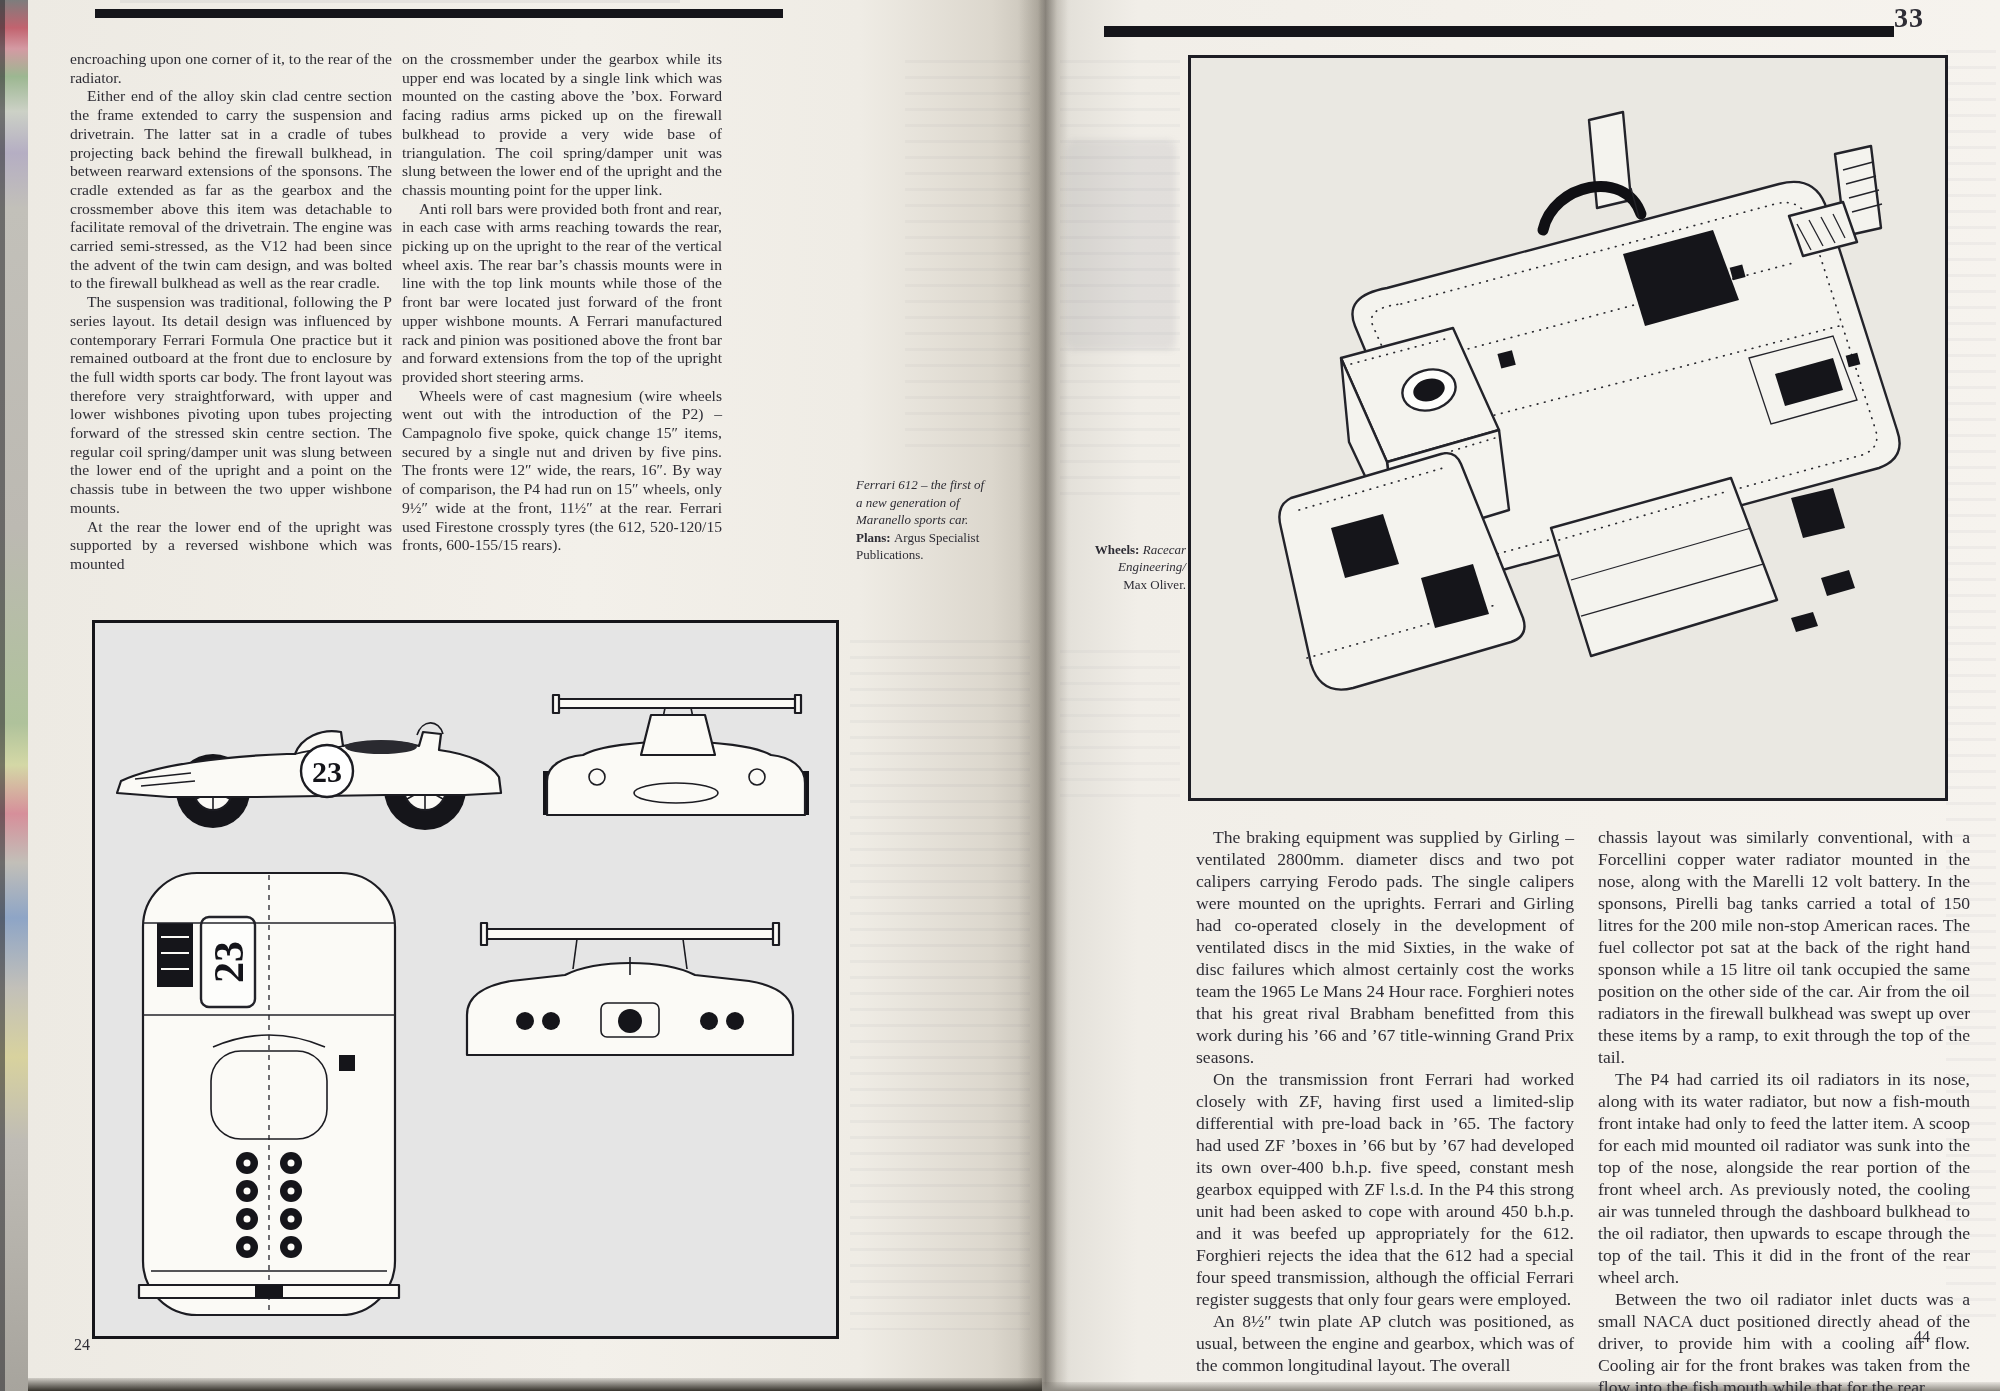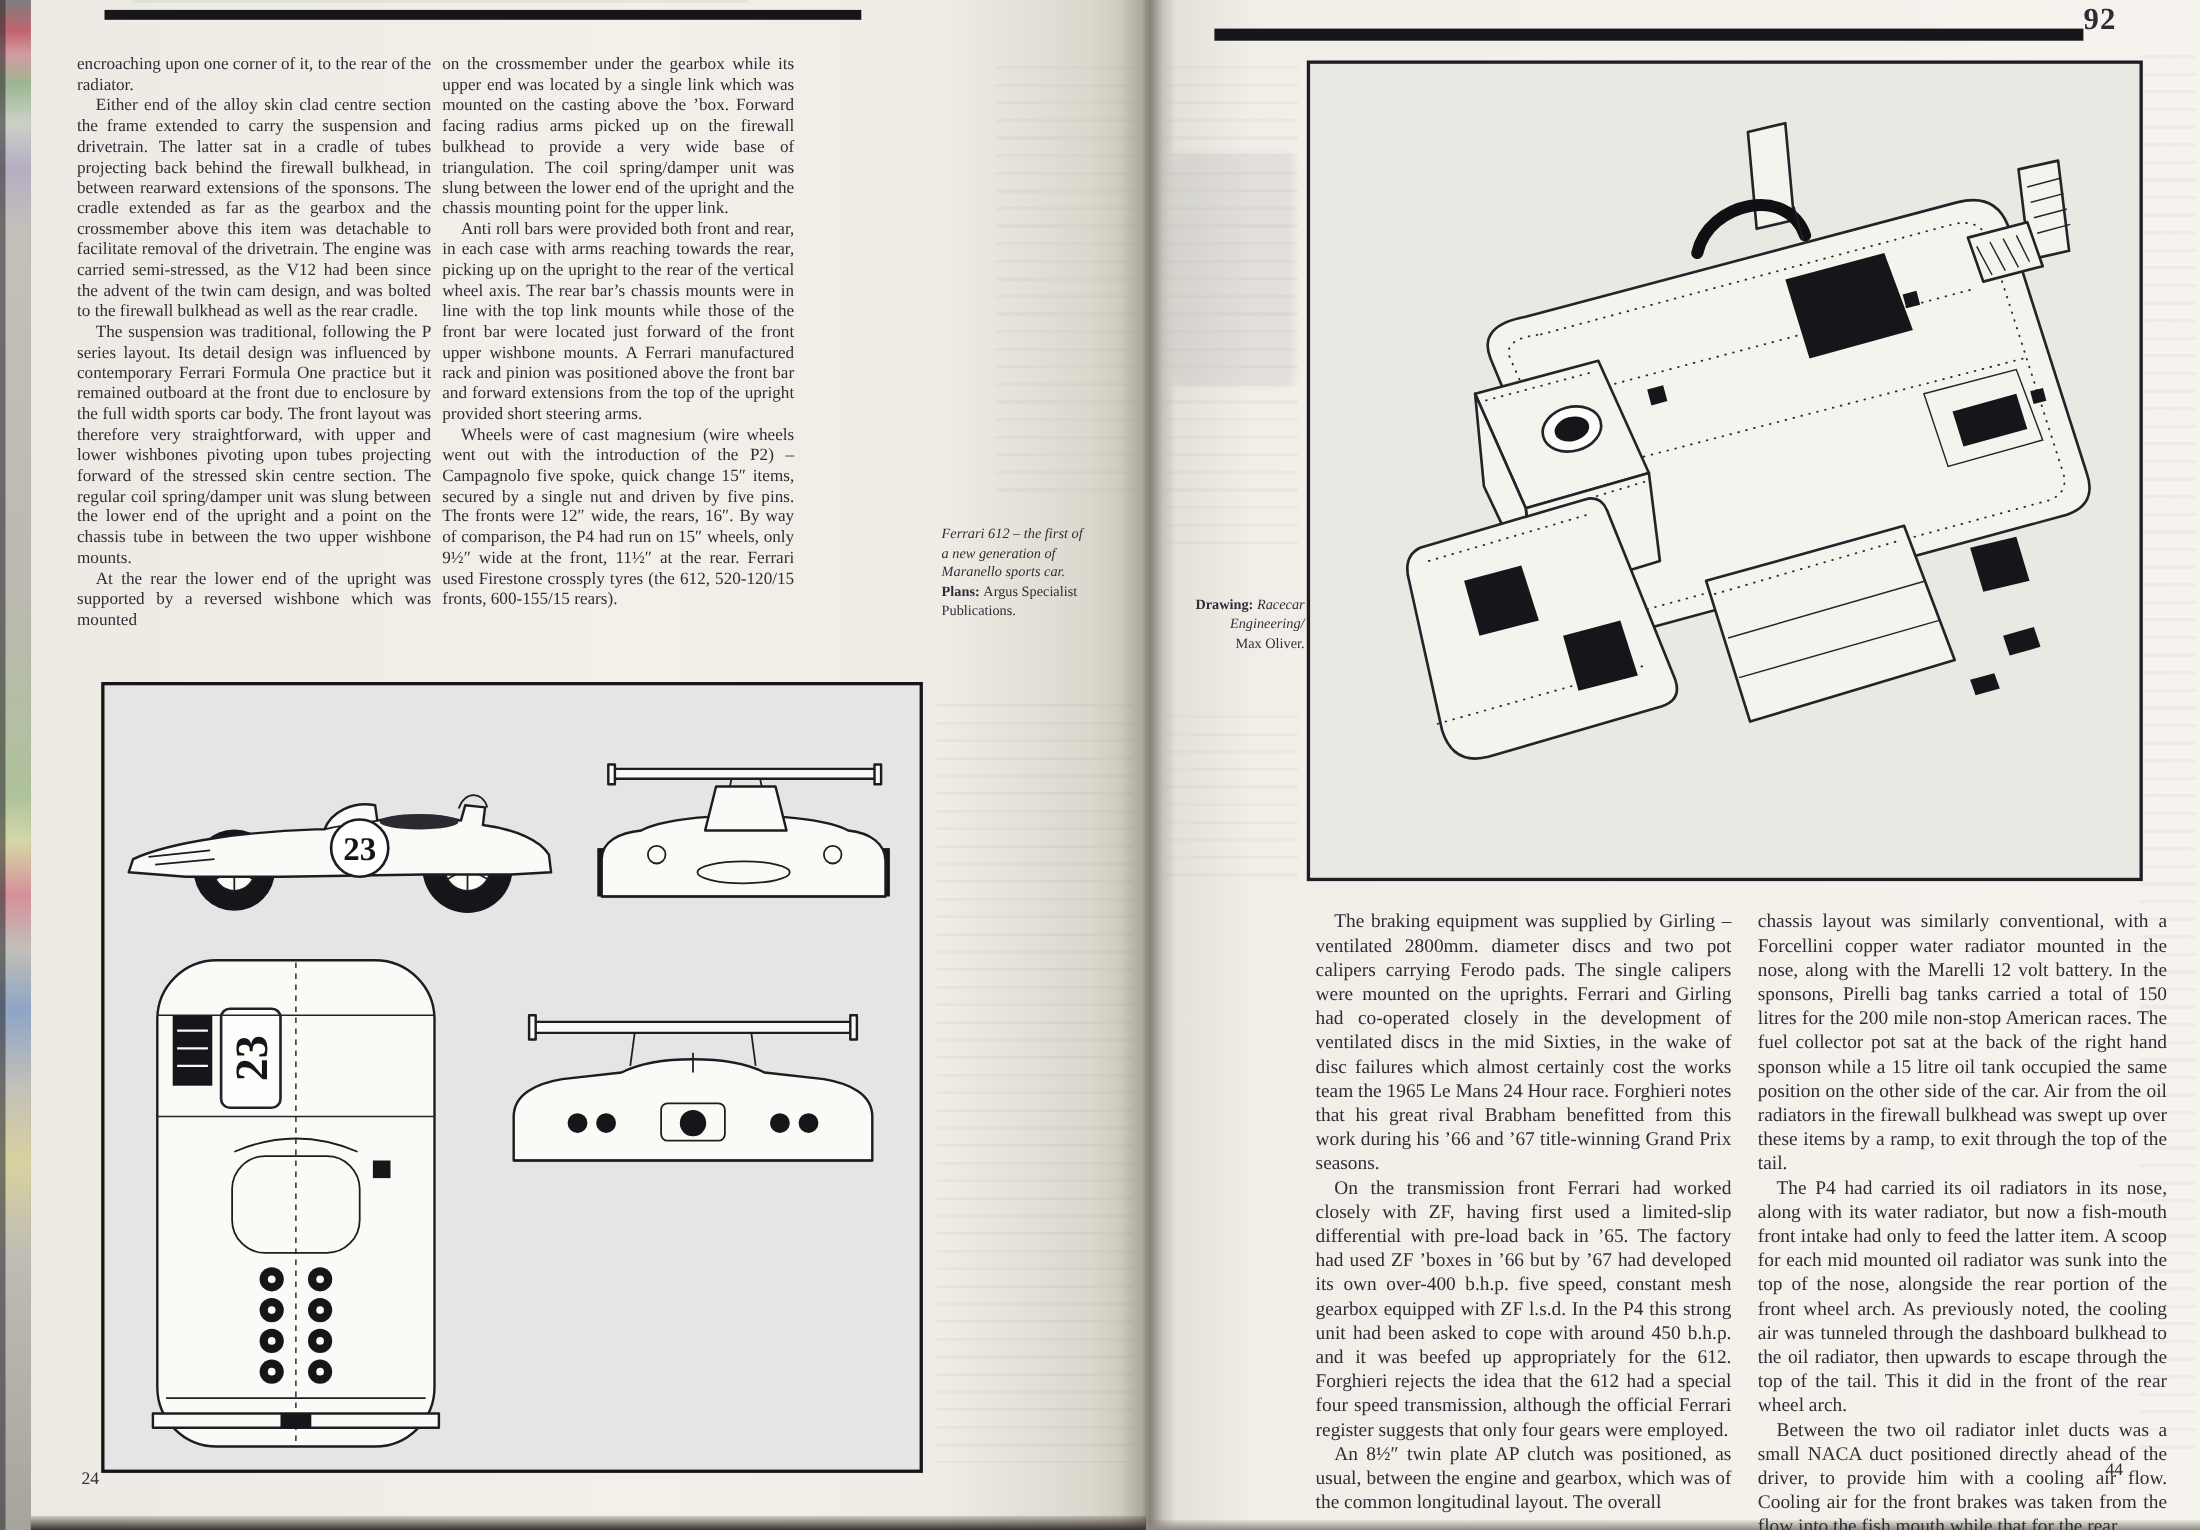--- a/index.html
+++ b/index.html
@@ -79,21 +79,21 @@
   <div class="abs bleedlines" style="left:120px;top:0;width:560px;height:8px;"></div>
   <div class="abs bleedlines" style="left:850px;top:640px;width:180px;height:690px;opacity:.35;"></div>
   <div class="abs bleedlines" style="left:905px;top:60px;width:125px;height:400px;opacity:.3;"></div>
   <div class="abs bleedlines" style="left:1946px;top:50px;width:50px;height:1280px;opacity:.35;"></div>
   <div class="abs bleedlines" style="left:1060px;top:60px;width:120px;height:440px;opacity:.3;"></div>
   <div class="abs ghost" style="left:1066px;top:140px;width:110px;height:210px;"></div>
   <div class="abs bleedlines" style="left:1060px;top:650px;width:120px;height:150px;opacity:.28;"></div>
 
   <div class="abs rule rule-left"></div>
   <div class="abs rule rule-right"></div>
-  <div class="abs folio">92</div>
+  <div class="abs folio">33</div>
 
   <div class="col col-l col-l1">
     <p>encroaching upon one corner of it, to the rear of the radiator.</p>
     <p class="ind">Either end of the alloy skin clad centre section the frame extended to carry the suspension and drivetrain. The latter sat in a cradle of tubes projecting back behind the firewall bulkhead, in between rearward extensions of the sponsons. The cradle extended as far as the gearbox and the crossmember above this item was detachable to facilitate removal of the drivetrain. The engine was carried semi-stressed, as the V12 had been since the advent of the twin cam design, and was bolted to the firewall bulkhead as well as the rear cradle.</p>
     <p class="ind">The suspension was traditional, following the P series layout. Its detail design was influenced by contemporary Ferrari Formula One practice but it remained outboard at the front due to enclosure by the full width sports car body. The front layout was therefore very straightforward, with upper and lower wishbones pivoting upon tubes projecting forward of the stressed skin centre section. The regular coil spring/damper unit was slung between the lower end of the upright and a point on the chassis tube in between the two upper wishbone mounts.</p>
     <p class="ind">At the rear the lower end of the upright was supported by a reversed wishbone which was mounted</p>
   </div>
   <div class="col col-l col-l2">
     <p>on the crossmember under the gearbox while its upper end was located by a single link which was mounted on the casting above the ’box. Forward facing radius arms picked up on the firewall bulkhead to provide a very wide base of triangulation. The coil spring/damper unit was slung between the lower end of the upright and the chassis mounting point for the upper link.</p>
     <p class="ind">Anti roll bars were provided both front and rear, in each case with arms reaching towards the rear, picking up on the upright to the rear of the vertical wheel axis. The rear bar’s chassis mounts were in line with the top link mounts while those of the front bar were located just forward of the front upper wishbone mounts. A Ferrari manufactured rack and pinion was positioned above the front bar and forward extensions from the top of the upright provided short steering arms.</p>
@@ -101,21 +101,21 @@
   </div>
 
   <div class="caption fig-caption">
     <span>Ferrari 612 – the first of a new generation of Maranello sports car.</span><br>
     <span class="credit-label">Plans:</span>
     <span class="credit-plain">Argus Specialist Publications.</span>
   </div>
 
   <div class="caption draw-caption">
     <br>
-    <span class="credit-label">Drawing:</span>
+    <span class="credit-label">Wheels:</span>
     <span>Racecar Engineering/</span><br>
     <span class="credit-plain">Max Oliver.</span>
   </div>
 
   <div class="abs figbox">
     <svg viewBox="0 0 741 713">
 
       <g>
         <circle class="blk" cx="118" cy="168" r="37"></circle>
         <circle cx="118" cy="168" r="19" fill="#fbfaf6" stroke="#1c1c22" stroke-width="2"></circle>

